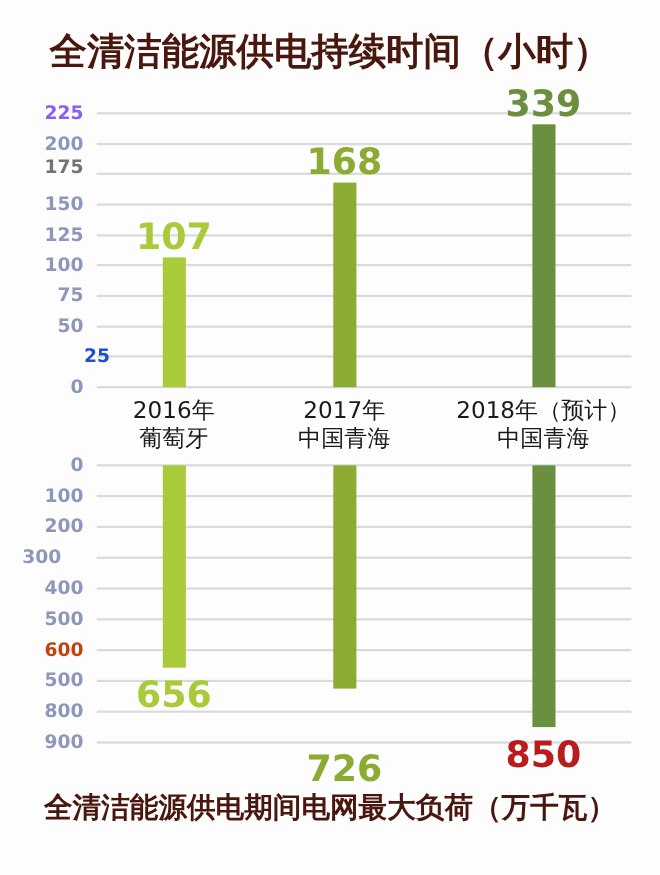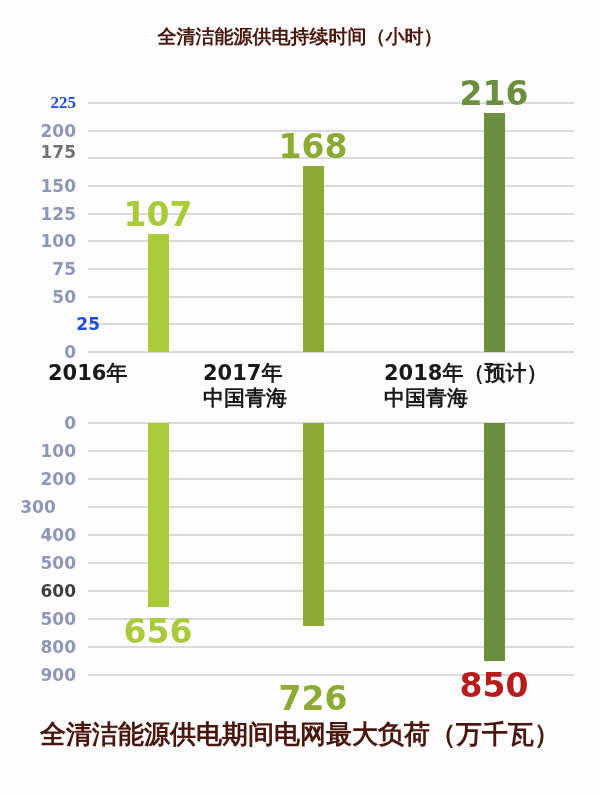--- a/index.html
+++ b/index.html
@@ -3,37 +3,37 @@
 <meta charset="utf-8">
 <style>
   html,body{margin:0;padding:0;background:#ffffff;}
   .page{
     position:relative;width:600px;height:795px;margin:0 auto;
     background:#fdfdfd;overflow:hidden;
     font-family:"DejaVu Sans","Liberation Sans",sans-serif;
   }
   .chart-title{
     position:absolute;left:0;width:100%;text-align:center;
-    font-size:19px;font-weight:bold;letter-spacing:0px;
+    font-size:34px;font-weight:bold;letter-spacing:0px;
   }
   .title-top{top:24px;}
   .title-bottom{top:717px;font-size:26px;}
   .gridline{position:absolute;height:2px;}
   .tick{
     position:absolute;left:0;width:76px;text-align:right;
     font-size:17px;font-weight:bold;height:24px;line-height:24px;
   }
   .bar{position:absolute;width:21px;}
   .val{
     position:absolute;width:140px;text-align:center;
     font-size:33px;font-weight:bold;height:39px;line-height:39px;
   }
   .cat{
-    position:absolute;width:220px;
-    font-size:21px;font-weight:bold;line-height:25px;
+    position:absolute;width:220px;text-align:center;
+    font-size:21px;font-weight:normal;line-height:25px;
   }
 </style>
 </head>
 <body>
 
 <div class="page">
   <div class="chart-title title-top" style="color: rgb(74, 23, 14);">全清洁能源供电持续时间（小时）</div>
 
   <div>
       <div class="gridline" style="left: 88px; top: 351px; width: 486px; background: rgb(218, 218, 218);"></div>
@@ -48,31 +48,32 @@
       <div class="tick" style="top: 229.333px; color: rgb(141, 151, 186);">100</div>
       <div class="gridline" style="left: 88px; top: 212.667px; width: 486px; background: rgb(218, 218, 218);"></div>
       <div class="tick" style="top: 201.667px; color: rgb(141, 151, 186);">125</div>
       <div class="gridline" style="left: 88px; top: 185px; width: 486px; background: rgb(218, 218, 218);"></div>
       <div class="tick" style="top: 174px; color: rgb(141, 151, 186);">150</div>
       <div class="gridline" style="left: 88px; top: 157.333px; width: 486px; background: rgb(218, 218, 218);"></div>
       <div class="tick" style="top: 140px; color: #737373;">175</div>
       <div class="gridline" style="left: 88px; top: 129.667px; width: 486px; background: rgb(218, 218, 218);"></div>
       <div class="tick" style="top: 118.667px; color: rgb(141, 151, 186);">200</div>
       <div class="gridline" style="left: 88px; top: 102px; width: 486px; background: rgb(218, 218, 218);"></div>
-      <div class="tick" style="top: 91px; color: #1d4ed8; font-family: Liberation Serif, serif;">225</div>
+      <div class="tick" style="top: 91px; color: #8b5cf6;">225</div>
       <div class="bar" style="left: 147.5px; top: 233.587px; height: 118.413px; background: rgb(169, 203, 59);"></div>
       <div class="val" style="left: 88px; top: 194.587px; color: rgb(169, 203, 59);">107</div>
       <div class="bar" style="left: 302.5px; top: 166.08px; height: 185.92px; background: rgb(140, 171, 50);"></div>
       <div class="val" style="left: 243px; top: 127.08px; color: rgb(140, 171, 50);">168</div>
       <div class="bar" style="left: 483.5px; top: 112.96px; height: 239.04px; background: rgb(107, 143, 62);"></div>
-      <div class="val" style="left: 424px; top: 73.96px; color: rgb(107, 143, 62);">216</div>
+      <div class="val" style="left: 424px; top: 73.96px; color: rgb(107, 143, 62);">339</div>
     </div>
   <div>
       <div class="cat" style="left: 48px; top: 361px; color: rgb(26, 26, 26);">
         <div class="">2016年</div>
+        <div class="">葡萄牙</div>
       </div>
       <div class="cat" style="left: 203px; top: 361px; color: rgb(26, 26, 26);">
         <div class="">2017年</div>
         <div class="">中国青海</div>
       </div>
       <div class="cat" style="left: 384px; top: 361px; color: rgb(26, 26, 26);">
         <div class="">2018年（预计）</div>
         <div class="">中国青海</div>
       </div>
     </div>
@@ -83,21 +84,21 @@
       <div class="tick" style="top: 439px; color: rgb(141, 151, 186);">100</div>
       <div class="gridline" style="left: 88px; top: 478px; width: 486px; background: rgb(218, 218, 218);"></div>
       <div class="tick" style="top: 467px; color: rgb(141, 151, 186);">200</div>
       <div class="gridline" style="left: 88px; top: 506px; width: 486px; background: rgb(218, 218, 218);"></div>
       <div class="tick" style="top: 495px; color: rgb(141, 151, 186); text-align: center;">300</div>
       <div class="gridline" style="left: 88px; top: 534px; width: 486px; background: rgb(218, 218, 218);"></div>
       <div class="tick" style="top: 523px; color: rgb(141, 151, 186);">400</div>
       <div class="gridline" style="left: 88px; top: 562px; width: 486px; background: rgb(218, 218, 218);"></div>
       <div class="tick" style="top: 551px; color: rgb(141, 151, 186);">500</div>
       <div class="gridline" style="left: 88px; top: 590px; width: 486px; background: rgb(218, 218, 218);"></div>
-      <div class="tick" style="top: 579px; color: #404040;">600</div>
+      <div class="tick" style="top: 579px; color: #c2410c;">600</div>
       <div class="gridline" style="left: 88px; top: 618px; width: 486px; background: rgb(218, 218, 218);"></div>
       <div class="tick" style="top: 607px; color: rgb(141, 151, 186);">500</div>
       <div class="gridline" style="left: 88px; top: 646px; width: 486px; background: rgb(218, 218, 218);"></div>
       <div class="tick" style="top: 635px; color: rgb(141, 151, 186);">800</div>
       <div class="gridline" style="left: 88px; top: 674px; width: 486px; background: rgb(218, 218, 218);"></div>
       <div class="tick" style="top: 663px; color: rgb(141, 151, 186);">900</div>
       <div class="bar" style="left: 147.5px; top: 423px; height: 183.68px; background: rgb(169, 203, 59);"></div>
       <div class="val" style="left: 88px; top: 611.68px; color: rgb(169, 203, 59);">656</div>
       <div class="bar" style="left: 302.5px; top: 423px; height: 203.28px; background: rgb(140, 171, 50);"></div>
       <div class="val" style="left: 243px; top: 631.28px; color: rgb(140, 171, 50); margin-top: 48px;">726</div>

